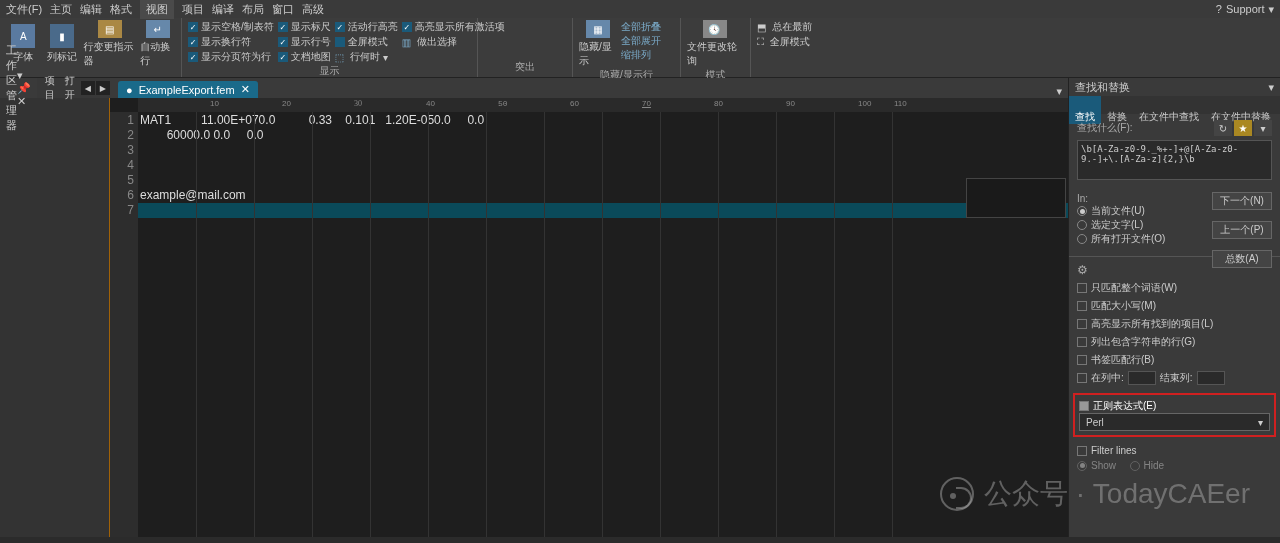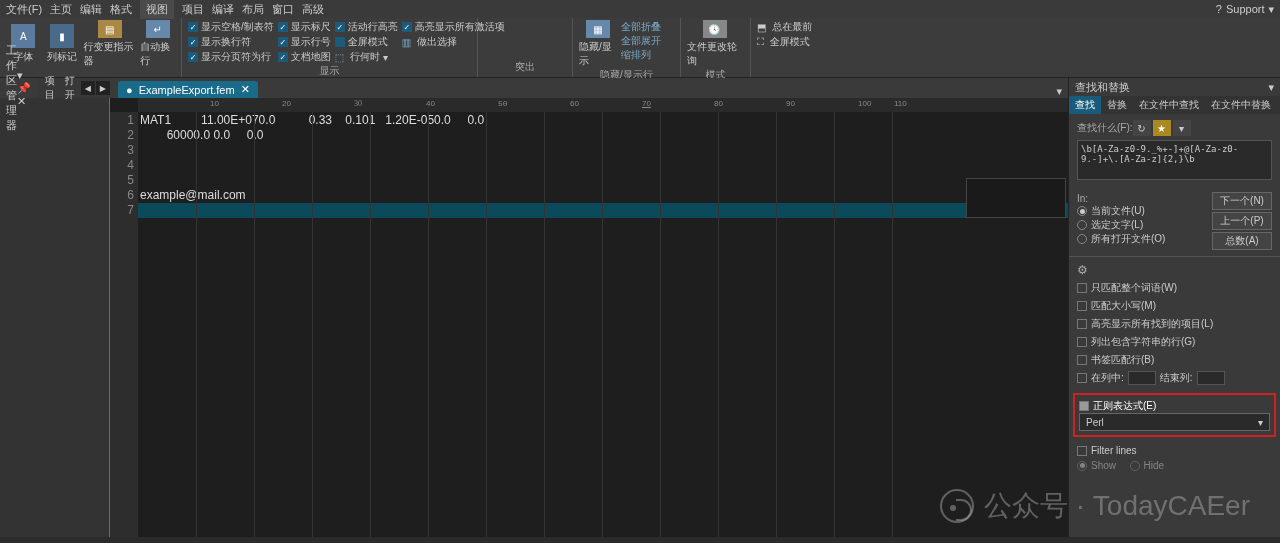--- a/index.html
+++ b/index.html
@@ -38,40 +38,40 @@
 .gutter { width: 28px; background: #2d2d2d; text-align: right; padding-right: 4px; font-family: Consolas, monospace; font-size: 12px; color: #888; line-height: 15px; padding-top: 1px; }
 .code { flex: 1; font-family: Consolas, monospace; font-size: 12px; line-height: 15px; color: #ddd; white-space: pre; padding-top: 1px; position: relative; }
 .code-line { height: 15px; padding-left: 2px; }
 .highlighted { background: #0a4a5a; }
 .vrule { position: absolute; top: 0; bottom: 0; width: 1px; background: #333; }
 .thumb { position: absolute; right: 2px; top: 100px; width: 100px; height: 40px; background: #1a1a1a; border: 1px solid #444; }
 
 .right-panel { width: 212px; background: #3a3a3a; border-left: 1px solid #222; display: flex; flex-direction: column; font-size: 11px; }
 .rp-header { height: 18px; background: #3a3a3a; display: flex; align-items: center; padding: 0 6px; justify-content: space-between; }
 .rp-tabs { height: 18px; display: flex; background: #333; }
-.rp-tab { padding: 2px 6px; font-size: 10px; cursor: pointer; white-space: nowrap; }
+.rp-tab { padding: 14px 6px; font-size: 10px; cursor: pointer; white-space: nowrap; }
 .rp-tab.active { background: #1a5a7a; color: #fff; }
 .rp-section { padding: 6px 8px; display: flex; flex-direction: column; gap: 4px; }
 .rp-label { font-size: 10px; color: #aaa; }
 .rp-input { width: 100%; height: 40px; background: #2a2a2a; border: 1px solid #555; color: #ccc; font-size: 9px; padding: 3px; font-family: Consolas, monospace; resize: none; }
 .rp-icons { display: flex; gap: 2px; justify-content: flex-end; }
 .rp-icon-btn { width: 18px; height: 16px; background: #444; display: flex; align-items: center; justify-content: center; font-size: 10px; cursor: pointer; }
 .rp-row { display: flex; align-items: center; gap: 4px; font-size: 10px; }
 .radio { width: 10px; height: 10px; border: 1px solid #888; border-radius: 50%; display: inline-flex; align-items: center; justify-content: center; }
 .radio.sel::after { content: ''; width: 5px; height: 5px; background: #ccc; border-radius: 50%; }
 .rp-btn { height: 18px; background: #444; border: 1px solid #666; display: flex; align-items: center; justify-content: center; font-size: 10px; cursor: pointer; width: 60px; }
-.rp-buttons-col { display:flex; flex-direction:column; gap:2px; position:absolute; right:8px; }
+.rp-buttons-col { display:flex; flex-direction:column; gap:11px; position:absolute; right:8px; }
 .chkbox2 { width: 10px; height: 10px; border: 1px solid #777; display:inline-block; }
 .chkbox2.on { background:#999; }
 .outline-box { border: 2px solid #d02020; margin: 2px 4px; padding: 4px; }
 .dropdown { height: 18px; background: #2a2a2a; border: 1px solid #666; display: flex; align-items: center; justify-content: space-between; padding: 0 6px; font-size: 10px; cursor: pointer; }
 .rp-in-block { position: relative; padding: 6px 8px; }
 .gear { font-size: 12px; color: #aaa; }
 
-.watermark { position: absolute; right: 30px; bottom: 18px; font-size: 28px; color: rgba(180,180,180,0.45); display: flex; align-items: center; gap: 10px; pointer-events: none; }
+.watermark { position: absolute; right: 30px; bottom: 30px; font-size: 28px; color: rgba(180,180,180,0.45); display: flex; align-items: center; gap: 10px; pointer-events: none; }
 .wm-icon { width: 34px; height: 34px; border: 2px solid rgba(180,180,180,0.45); border-radius: 50%; position: relative; }
 .wm-icon::before { content: ''; position: absolute; left: 8px; top: 14px; width: 6px; height: 6px; background: rgba(180,180,180,0.45); border-radius: 50%; }
 .wm-icon::after { content: ''; position: absolute; left: 14px; top: 8px; width: 14px; height: 18px; border: 2px solid rgba(180,180,180,0.45); border-left: none; border-radius: 0 14px 14px 0; }
 </style>
 </head>
 <body>
 
 <div class="menu-bar">
   <span>文件(F)</span>
   <span>主页</span>
@@ -268,21 +268,21 @@
       <span>查找和替换</span>
       <span>▾</span>
     </div>
     <div class="rp-tabs">
       <div class="rp-tab active">查找</div>
       <div class="rp-tab">替换</div>
       <div class="rp-tab">在文件中查找</div>
       <div class="rp-tab">在文件中替换</div>
     </div>
     <div class="rp-section" style="position:relative">
-      <div style="display:flex;justify-content:flex-start;align-items:center">
+      <div style="display:flex;justify-content:space-between;align-items:center">
         <span class="rp-label">查找什么(F):</span>
         <div class="rp-icons">
           <div class="rp-icon-btn">↻</div>
           <div class="rp-icon-btn" style="background:#aa8822;color:#fff">★</div>
           <div class="rp-icon-btn">▾</div>
         </div>
       </div>
       <textarea class="rp-input" style="">\b[A-Za-z0-9._%+-]+@[A-Za-z0-9.-]+\.[A-Za-z]{2,}\b</textarea>
     </div>
 

